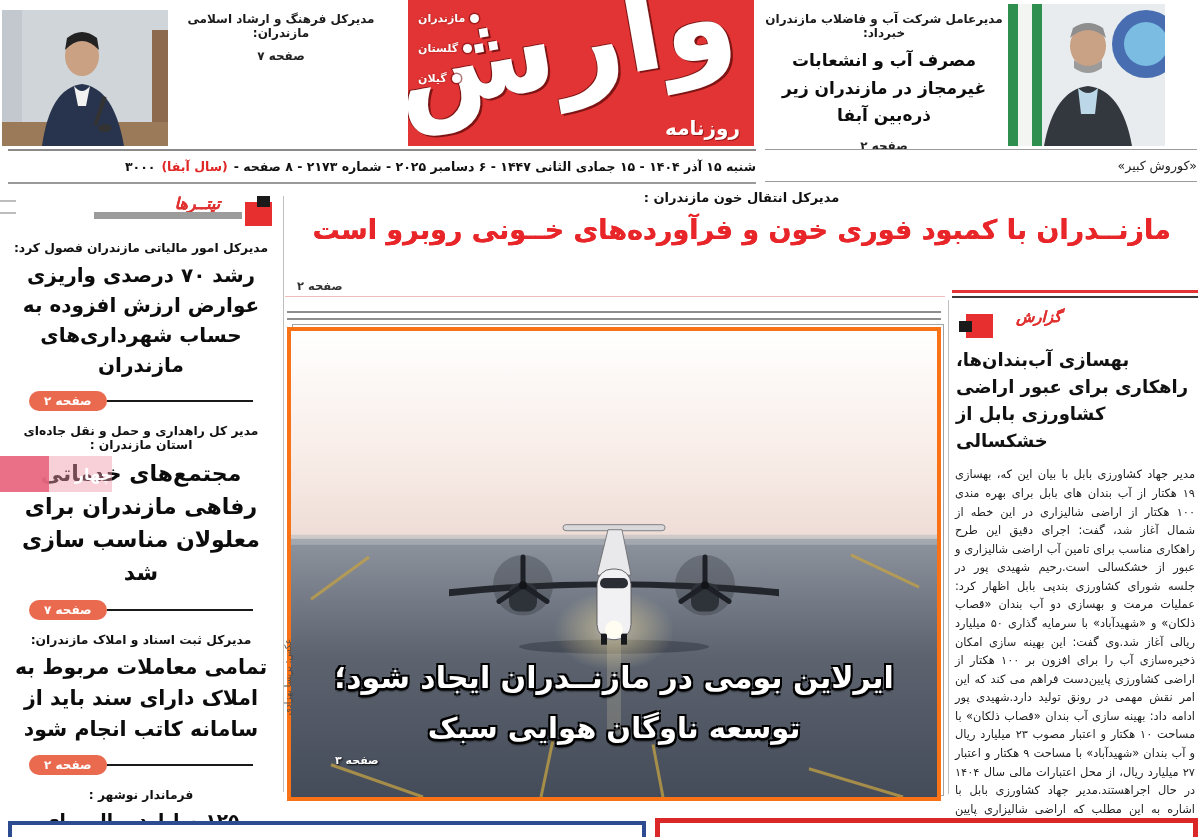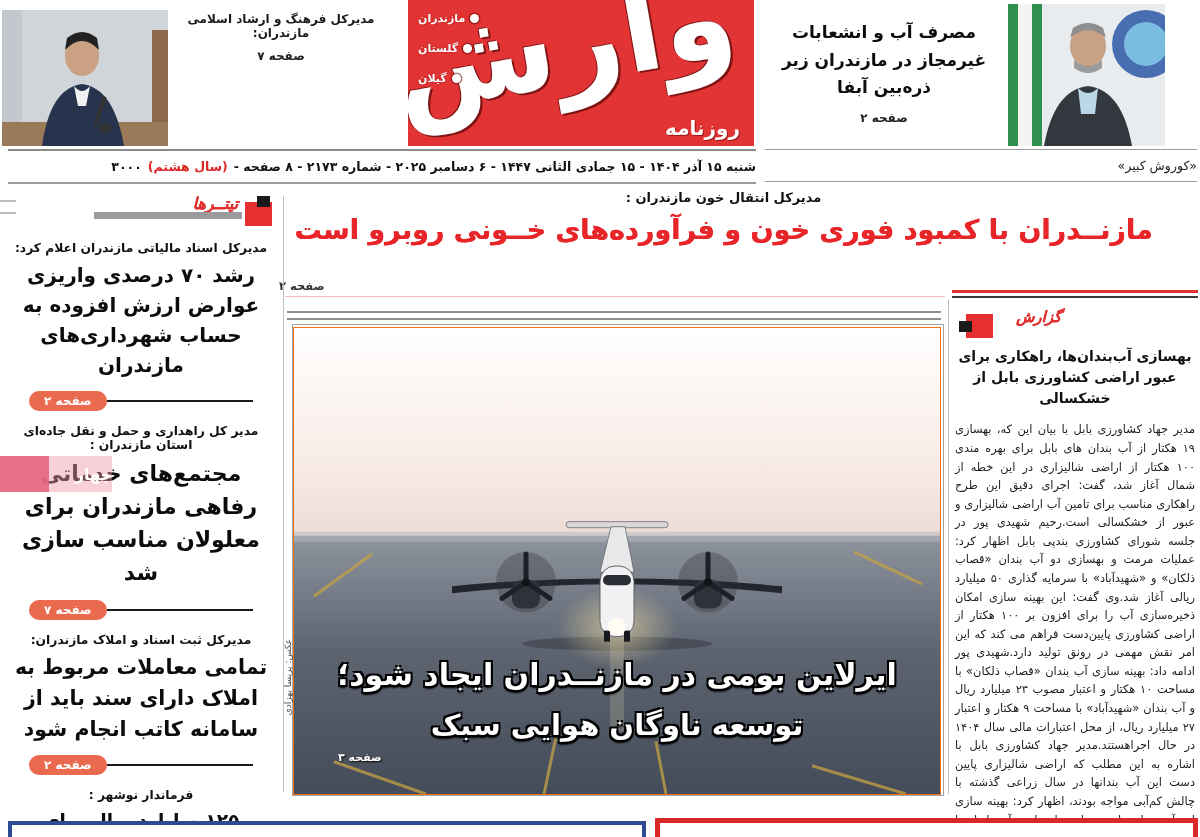--- a/index.html
+++ b/index.html
@@ -29,39 +29,39 @@
 
   .dateline{left:8px;top:149px;width:748px;height:31px;border-top:2px solid #8a8a8a;
             border-bottom:2px solid #9a9a9a;display:flex;align-items:center;gap:6px;
             font-size:12.5px;font-weight:700;white-space:nowrap;}
   .dateline .red{color:#e02525;}
   .quoteline{left:765px;top:149px;width:432px;height:31px;border-top:1px solid #9b9b9b;
              border-bottom:1px solid #9b9b9b;display:flex;align-items:center;
              justify-content:space-between;font-size:12.5px;color:#222;}
 
   
-  .lead{left:267px;top:187px;width:913px;height:106px;text-align:center;}
+  .lead{left:285px;top:187px;width:913px;height:106px;text-align:center;}
   .lead-kicker{font-size:13px;font-weight:800;margin-top:3px;}
   .lead-headline{margin:9px 0 0;font-size:27px;font-weight:800;color:#e8262a;white-space:nowrap;
                  text-shadow:.4px 0 0 #e8262a;}
   .lead-page{position:absolute;left:12px;bottom:0;font-size:11.5px;font-weight:800;color:#333;}
   .lead-underline{left:285px;top:296px;width:660px;height:1px;background:#f0bcbc;}
 
   
   .vline{background:#bfbfbf;width:1px;}
   .titles-col{left:0;top:196px;width:282px;}
   .col-head{position:relative;height:32px;}
   .col-head .bar{position:absolute;right:40px;width:148px;top:16px;height:7px;background:#9c9c9c;}
   .sq-icon{position:absolute;width:27px;height:24px;background:#e82f2f;}
   .sq-icon .notch{position:absolute;width:13px;height:11px;background:#1a1a1a;}
   .col-head .sq-icon{right:10px;top:6px;}
   .col-head .notch{top:-6px;right:2px;}
   .cursive-label{font-style:italic;font-weight:800;color:#e03030;font-size:16px;
                  text-shadow:.3px .3px 0 #e03030;}
-  .col-head .cursive-label{position:absolute;right:44px;top:-2px;}
+  .col-head .cursive-label{position:absolute;right:62px;top:-2px;}
   .hl-item{position:relative;padding:0 13px;text-align:center;}
   .hl-kicker{font-size:12.3px;font-weight:700;margin-top:13px;}
   .hl-title{margin:5px 0 0;font-weight:800;line-height:1.5;color:#0c0c0c;}
   .hl-title.s1{font-size:20px;}
   .hl-title.s2{font-size:22px;}
   .hl-title.s3{font-size:20.5px;}
   .hl-title.s4{font-size:18.5px;}
   .badge-row{display:flex;direction:ltr;align-items:center;margin:11px 16px 2px;}
   .badge{background:#e96a4e;color:#fff;font-size:12px;font-weight:800;border-radius:11px;
          padding:3px 15px;white-space:nowrap;}
@@ -70,40 +70,40 @@
              background:linear-gradient(to right,rgba(232,104,128,.95) 46%,rgba(238,150,168,.45) 46%);
              display:flex;align-items:center;}
   .watermark span{color:#fff;font-size:16px;font-weight:800;margin-left:8px;direction:ltr;}
   .edge-dash{left:0;width:16px;height:2px;background:#bdbdbd;}
 
   
   .photo-bar{left:287px;top:311px;width:654px;height:5px;border-top:2px solid #8e8e8e;
              border-bottom:2px solid #8e8e8e;}
   .photo-fig{left:292px;top:324px;width:646px;height:466px;border:1px solid #a3a3a3;
              background:#fff;padding:2px;margin:0;}
-  .photo-canvas{position:relative;width:100%;height:100%;border:1px solid #f97316;overflow:hidden;}
+  .photo-canvas{position:relative;width:100%;height:100%;border:4px solid #f97316;overflow:hidden;}
   .photo-canvas svg{display:block;width:100%;height:100%;}
   .caption{position:absolute;left:0;right:0;bottom:52px;text-align:center;}
   .cap-line{color:#fff;font-weight:800;
             text-shadow:-2px -2px 0 #000,2px -2px 0 #000,-2px 2px 0 #000,2px 2px 0 #000,0 3px 2px #000;}
   .cap-line.l1{font-size:30px;}
   .cap-line.l2{font-size:29px;margin-top:16px;}
   .cap-page{position:absolute;left:44px;bottom:30px;color:#fff;font-size:11px;font-weight:700;
             text-shadow:1px 1px 2px #000;}
   .credit{left:238px;top:672px;width:100px;text-align:center;transform:rotate(-90deg);
           font-size:9px;color:#4a4a4a;}
 
   
   .report-col{left:952px;top:290px;width:246px;}
   .report-topline{height:3px;border-top:3px solid #e23434;border-bottom:2px solid #3a3a3a;}
   .report-head{position:relative;height:38px;margin-top:8px;}
   .report-head .sq-icon{left:14px;top:8px;}
   .report-head .notch{top:7px;left:-7px;}
   .report-head .cursive-label{position:absolute;left:64px;top:2px;font-size:15px;}
-  .report-title{margin:2px 4px 8px;font-size:14px;font-weight:800;text-align:center;line-height:1.5;}
+  .report-title{margin:2px 4px 8px;font-size:18px;font-weight:800;text-align:left;line-height:1.5;}
   .report-body{font-size:11.4px;line-height:1.63;text-align:justify;color:#1d1d1d;padding:0 3px;}
 
   
   .box-blue{left:8px;top:821px;width:630px;height:40px;border:4px solid #2d4b90;background:#fff;}
   .box-red{left:655px;top:818px;width:533px;height:40px;border:5px solid #da2727;background:#fff;}
 </style>
 </head>
 <body>
 
 <div class="page">
@@ -141,20 +141,21 @@
       <li>
         <span class="rlabel">گیلان</span>
         <span class="dot"></span>
       </li>
     </ul>
     <div class="logo-word">وارش</div>
     <div class="logo-type">روزنامه</div>
   </div>
 
   <div class="abs tr-text">
+    <div class="kicker">مدیرعامل شرکت آب و فاضلاب مازندران خبرداد:</div>
     <h2 class="top-headline">مصرف آب و انشعابات غیرمجاز در مازندران زیر ذره‌بین آبفا</h2>
     <span class="pageref">صفحه ۲</span>
   </div>
 
   <div class="abs photo-frame" style="left:1008px;top:4px;width:157px;height:142px;">
     <svg viewBox="0 0 157 142" width="157" height="142">
       <rect width="157" height="142" fill="#e8ecee"></rect>
       <rect x="0" y="0" width="34" height="142" fill="#2e8f4e"></rect>
       <rect x="10" y="0" width="14" height="142" fill="#f2f5f2"></rect>
       <circle cx="138" cy="40" r="34" fill="#2c58a6" opacity="0.85"></circle>
@@ -162,21 +163,21 @@
       <ellipse cx="80" cy="42" rx="18" ry="21" fill="#c9a184"></ellipse>
       <path d="M62 34 q18 -16 36 0 l-3 -10 q-15 -10 -30 0 z" fill="#8e8e8e"></path>
       <path d="M66 56 q14 12 28 0 l0 8 q-14 10 -28 0 z" fill="#9b9b9b"></path>
       <path d="M36 142 q10 -56 44 -60 q34 4 44 60 z" fill="#33383f"></path>
       <path d="M70 84 q10 10 20 0 l-3 26 l-14 0 z" fill="#bcd8e8"></path>
     </svg>
   </div>
 
   <div class="abs dateline">
     <span>شنبه ۱۵ آذر ۱۴۰۴ - ۱۵ جمادی الثانی ۱۴۴۷ - ۶ دسامبر ۲۰۲۵ - شماره ۲۱۷۳ - ۸ صفحه -</span>
-    <span class="red">(سال هشتم)</span>
+    <span class="red">(سال آبفا)</span>
     <span>۳۰۰۰</span>
   </div>
 
   <div class="abs quoteline">
     <span>«کوروش کبیر»</span>
   </div>
 
   <div class="abs lead">
     <div class="lead-kicker">مدیرکل انتقال خون مازندران :</div>
     <h1 class="lead-headline">مازنــدران با کمبود فوری خون و فرآورده‌های خــونی روبرو است</h1>
@@ -190,21 +191,21 @@
   <div class="abs titles-col">
     <div class="col-head">
       <span class="cursive-label">تیتــرها</span>
       <div class="bar"></div>
       <div class="sq-icon">
         <div class="notch"></div>
       </div>
     </div>
 
     <div class="hl-item">
-      <div class="hl-kicker">مدیرکل اسناد مالیاتی مازندران اعلام کرد:</div>
+      <div class="hl-kicker">مدیرکل امور مالیاتی مازندران فصول کرد:</div>
       <h3 class="hl-title s1">رشد ۷۰ درصدی واریزی عوارض ارزش افزوده به حساب شهرداری‌های مازندران</h3>
       <div class="badge-row">
         <span class="badge">صفحه ۲</span>
         <span class="badge-line"></span>
       </div>
     </div>
 
     <div class="hl-item">
       <div class="hl-kicker">مدیر کل راهداری و حمل و نقل جاده‌ای استان مازندران :</div>
       <h3 class="hl-title s2">مجتمع‌های خدماتی رفاهی مازندران برای معلولان مناسب سازی شد</h3>

